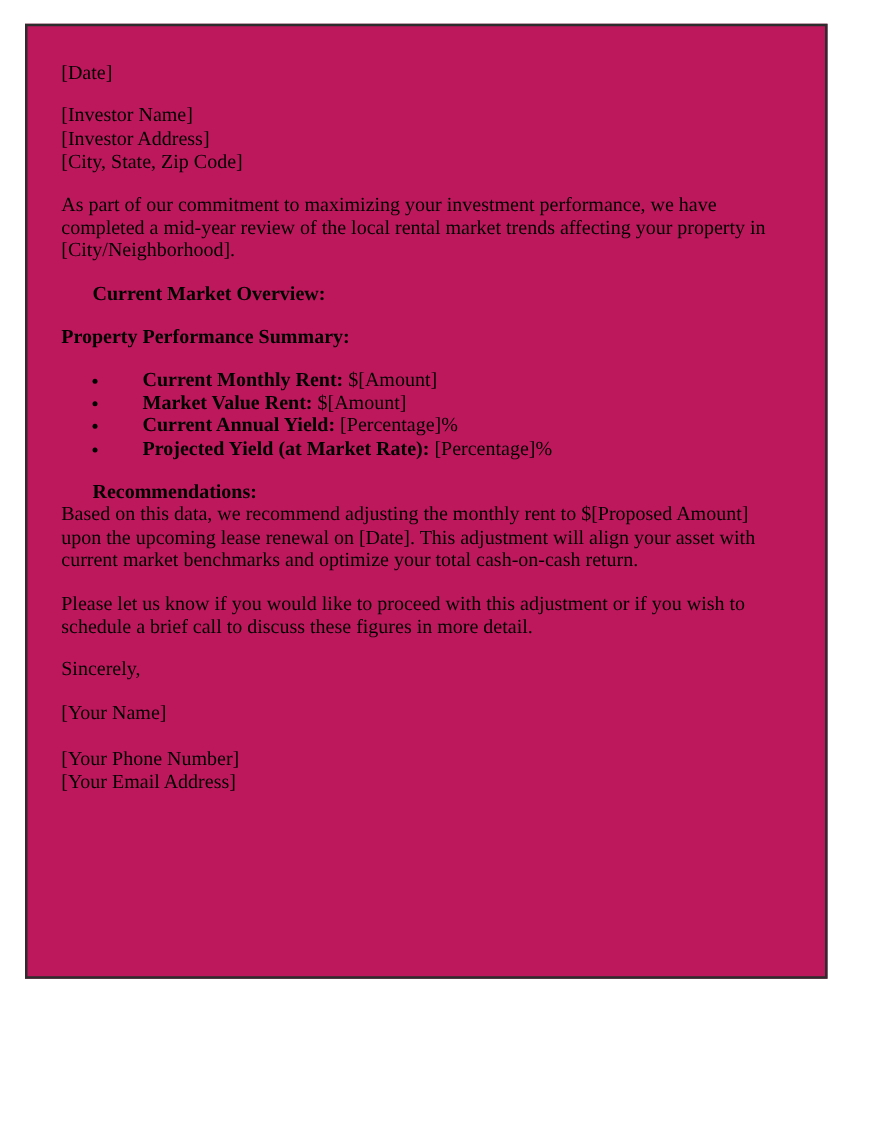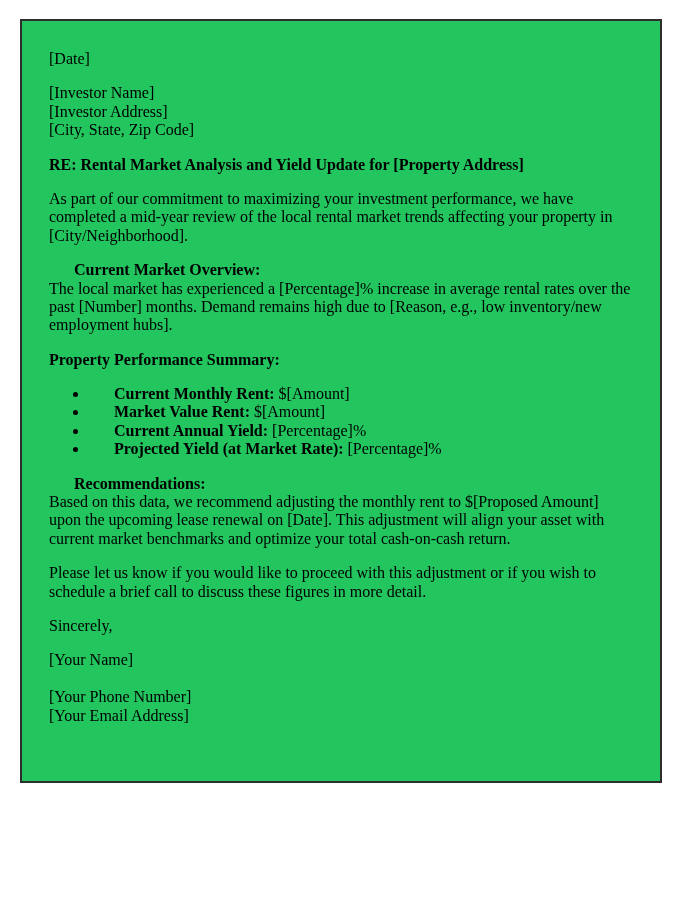--- a/index.html
+++ b/index.html
@@ -14,21 +14,21 @@
     overflow: hidden;
   }
   .document {
     position: absolute;
     left: 20px;
     top: 19px;
     width: 642px;
     height: 764px;
     box-sizing: border-box;
     border: 2px solid #2d2d2d;
-    background: #22c55e;
+    background: #be185d;
     padding: 13px 27px;
     font-family: "Liberation Serif", "DejaVu Serif", serif;
     font-size: 16px;
     line-height: 1.15;
     color: #000000;
   }
   .document p {
     margin: 16px 0;
   }
   .document ul {
@@ -53,32 +53,28 @@
   <p>
     <span>[Date]</span>
   </p>
 
   <p>
     <span>[Investor Name]</span><br>
     <span>[Investor Address]</span><br>
     <span>[City, State, Zip Code]</span>
   </p>
 
-  <p class="bold">
-    <span>RE: Rental Market Analysis and Yield Update for [Property Address]</span>
-  </p>
 
 
   <p>
     <span>As part of our commitment to maximizing your investment performance, we have completed a mid-year review of the local rental market trends affecting your property in [City/Neighborhood].</span>
   </p>
 
   <p>
     <span class="bold">Current Market Overview:</span><br>
-    <span>The local market has experienced a [Percentage]% increase in average rental rates over the past [Number] months. Demand remains high due to [Reason, e.g., low inventory/new employment hubs].</span>
   </p>
 
   <p class="bold">
     <span>Property Performance Summary:</span>
   </p>
 
   <ul>
     <li><span class="bold">Current Monthly Rent:</span> <span>$[Amount]</span></li>
     <li><span class="bold">Market Value Rent:</span> <span>$[Amount]</span></li>
     <li><span class="bold">Current Annual Yield:</span> <span>[Percentage]%</span></li>

